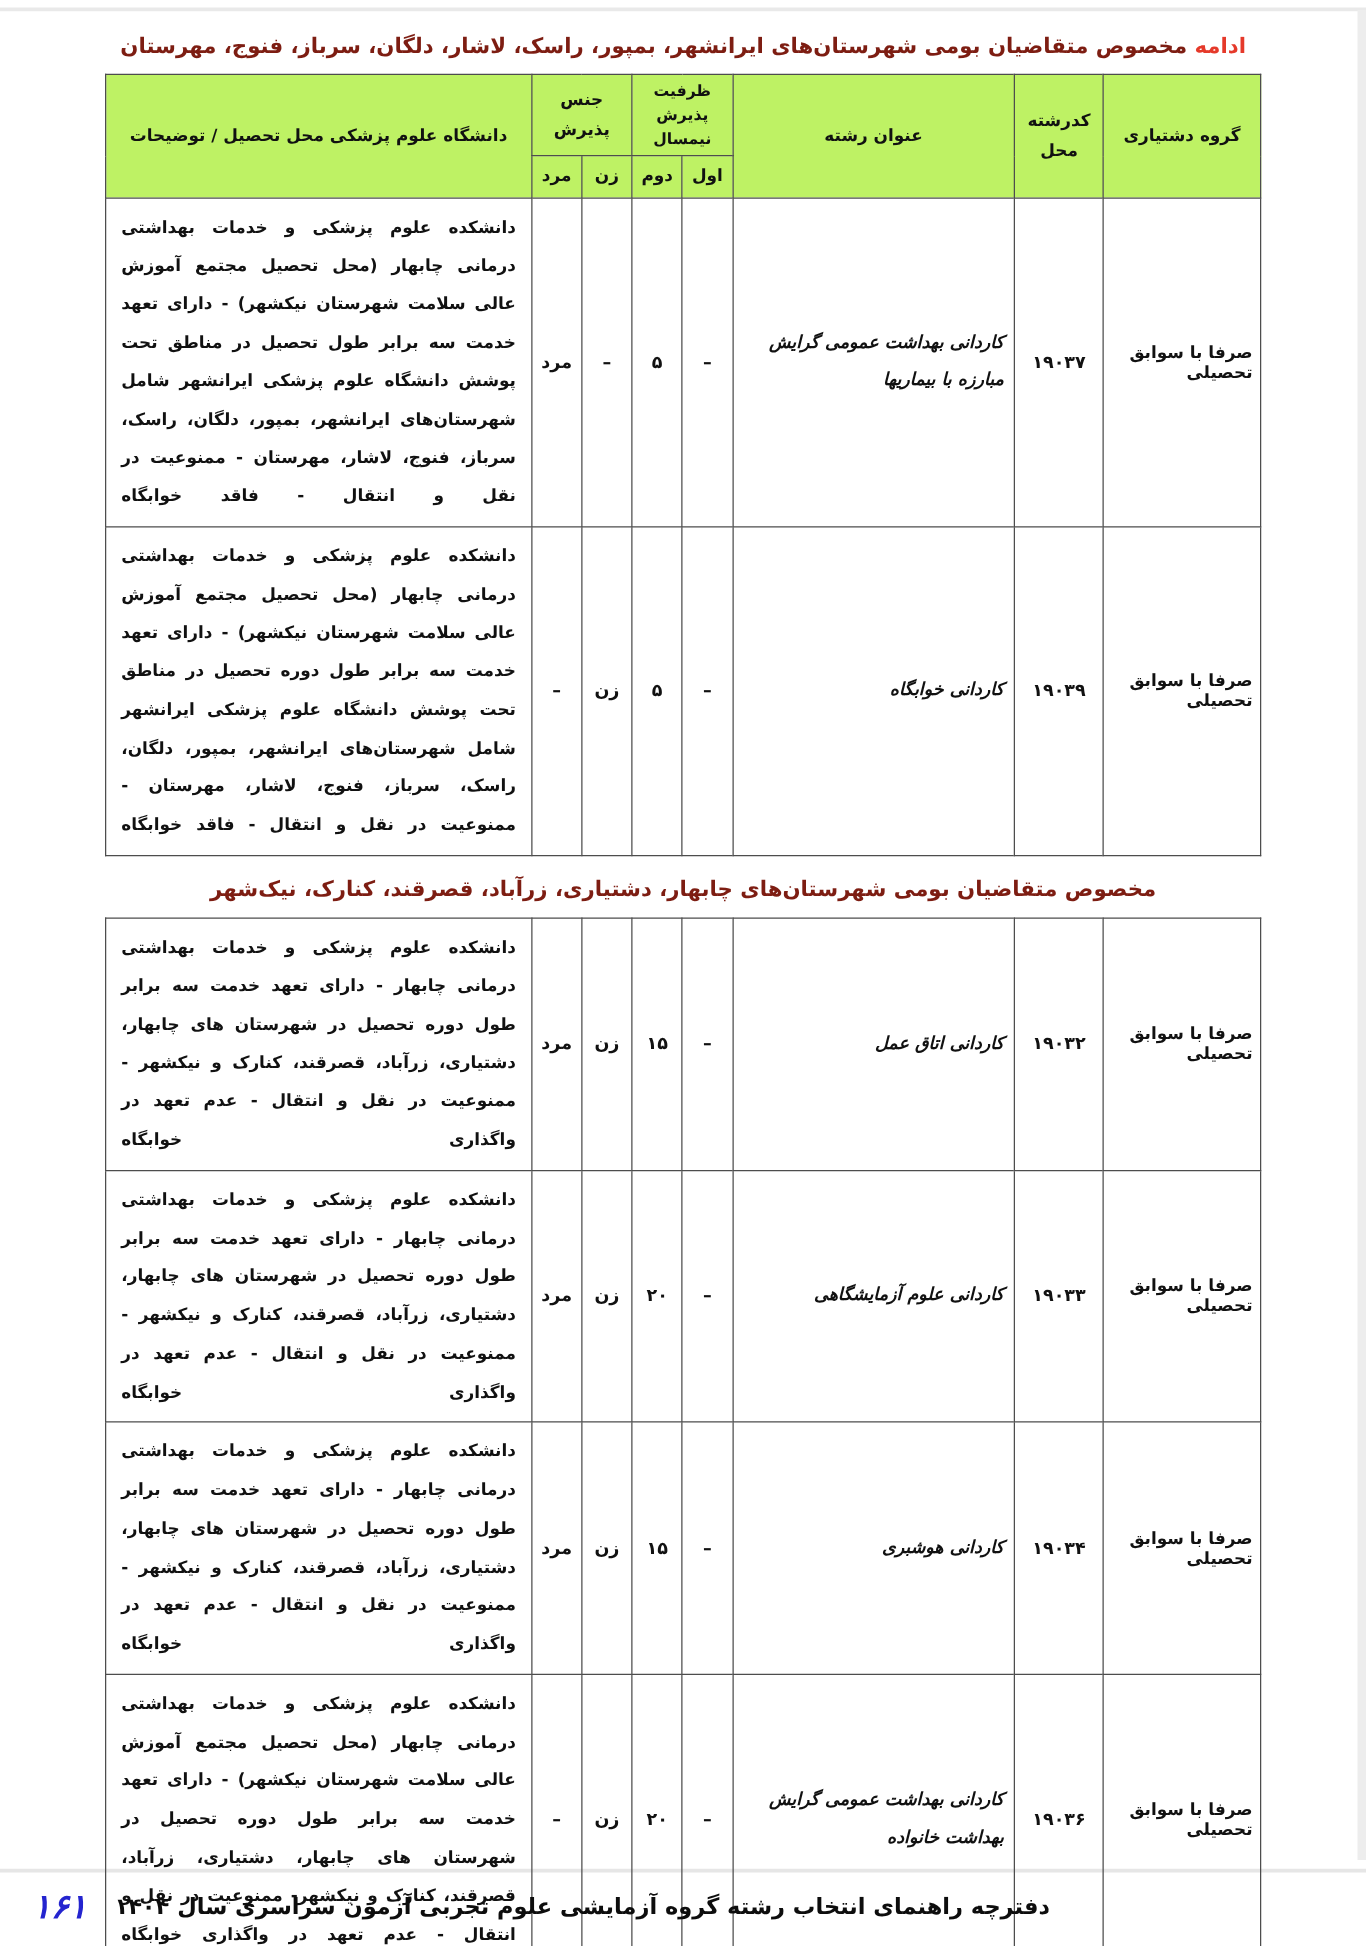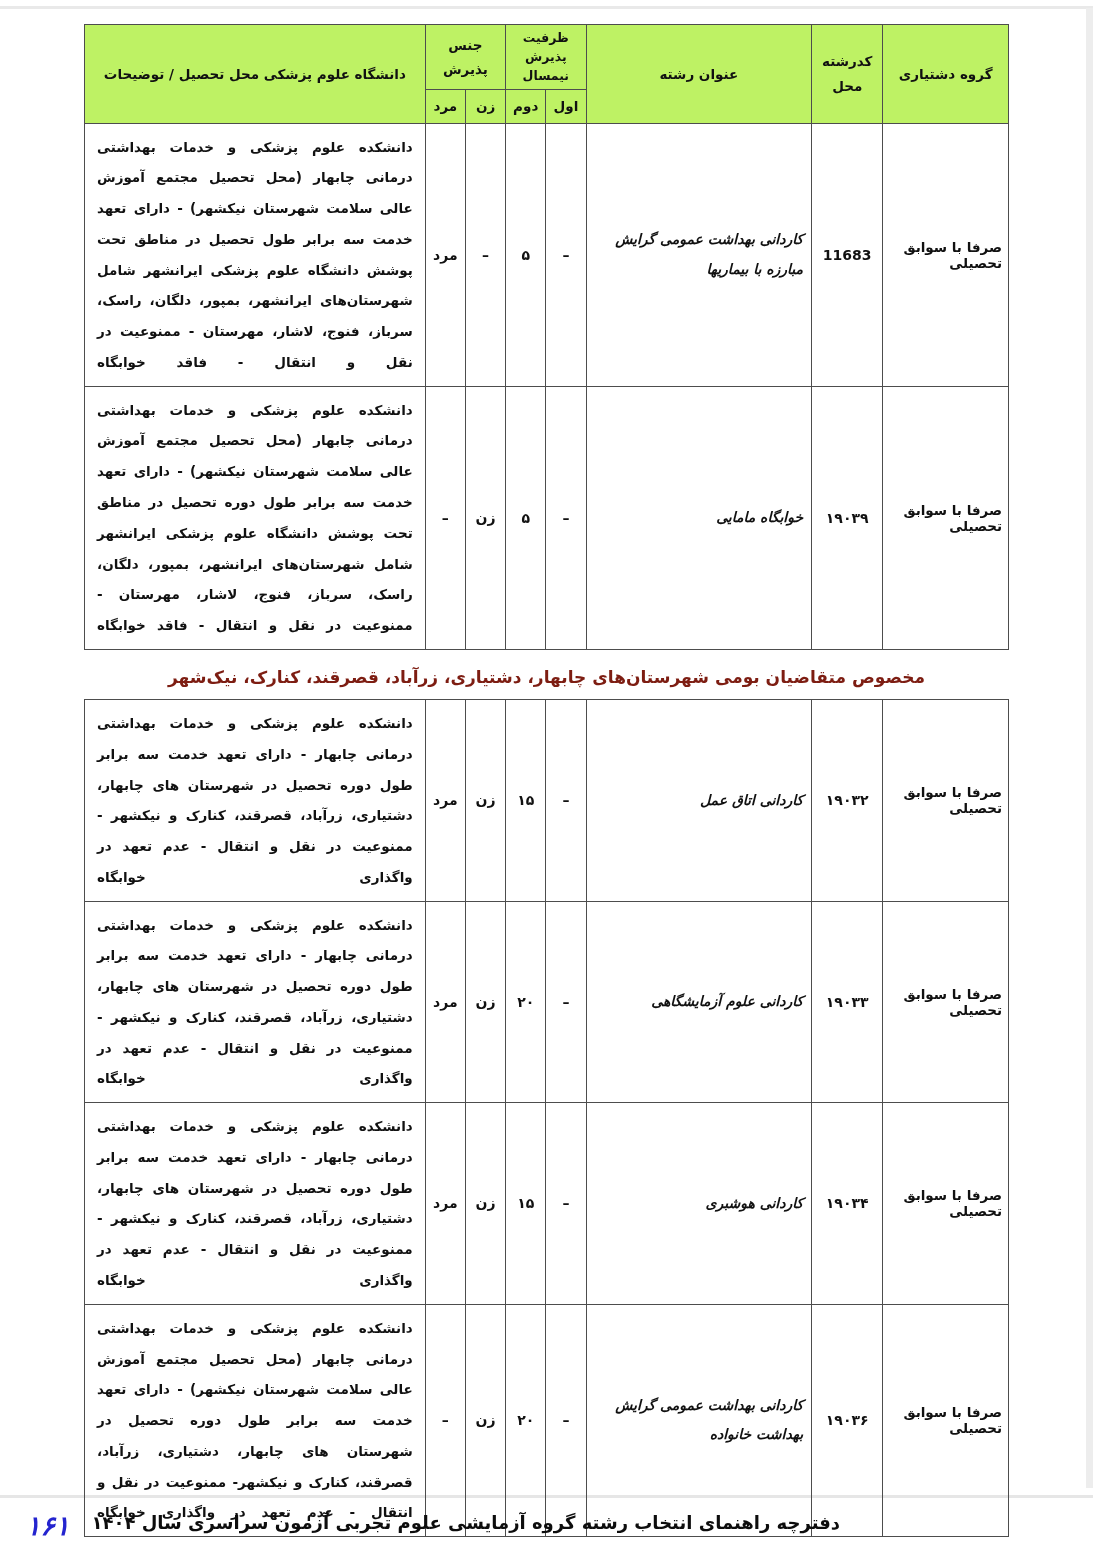--- a/index.html
+++ b/index.html
@@ -83,21 +83,21 @@
     text-align-last:justify;
     padding:8px 12px;
     line-height:2.28;
   }
   tbody.tall-rows td { height:183px; }
 
   .footer {
     position:absolute;
     top:1512px; left:26px;
     display:flex; direction:ltr;
-    align-items:flex-start; gap:22px;
+    align-items:center; gap:22px;
   }
   .page-number {
     color:#2424cf;
     font-size:27px;
     font-style:italic;
     line-height:1;
   }
   .footer-text {
     direction:rtl;
     font-size:18px;
@@ -106,20 +106,21 @@
 </style>
 </head>
 <body>
 
 <div class="top-strip"></div>
 <div class="right-strip"></div>
 <div class="bottom-line"></div>
 
 <div class="content">
 
+  <h2 class="section-title"><span class="prefix">ادامه</span> <span>مخصوص متقاضیان بومی شهرستان‌های ایرانشهر، بمپور، راسک، لاشار، دلگان، سرباز، فنوج، مهرستان</span></h2>
 
   <table>
     <colgroup>
       <col class="c-group">
         <col class="c-code">
         <col class="c-major">
       <col class="c-num">
         <col class="c-num">
         <col class="c-num">
         <col class="c-num">
@@ -137,32 +138,32 @@
       <tr class="h-bot">
         <th>اول</th>
         <th>دوم</th>
         <th>زن</th>
         <th>مرد</th>
       </tr>
     </thead>
     <tbody class="tall-rows">
         <tr>
           <td class="cell-group">صرفا با سوابق تحصیلی</td>
-          <td class="cell-code">11683</td>
+          <td class="cell-code">۱۹۰۳۷</td>
           <td class="cell-major">کاردانی بهداشت عمومی گرایش مبارزه با بیماریها</td>
           <td class="cell-num">–</td>
           <td class="cell-num">۵</td>
           <td class="cell-num">–</td>
           <td class="cell-num">مرد</td>
           <td class="cell-desc">دانشکده علوم پزشکی و خدمات بهداشتی درمانی چابهار (محل تحصیل مجتمع آموزش عالی سلامت شهرستان نیکشهر) - دارای تعهد خدمت سه برابر طول تحصیل در مناطق تحت پوشش دانشگاه علوم پزشکی ایرانشهر شامل شهرستان‌های ایرانشهر، بمپور، دلگان، راسک، سرباز، فنوج، لاشار، مهرستان - ممنوعیت در نقل و انتقال - فاقد خوابگاه</td>
         </tr>
         <tr>
           <td class="cell-group">صرفا با سوابق تحصیلی</td>
           <td class="cell-code">۱۹۰۳۹</td>
-          <td class="cell-major">خوابگاه مامایی</td>
+          <td class="cell-major">کاردانی خوابگاه</td>
           <td class="cell-num">–</td>
           <td class="cell-num">۵</td>
           <td class="cell-num">زن</td>
           <td class="cell-num">–</td>
           <td class="cell-desc">دانشکده علوم پزشکی و خدمات بهداشتی درمانی چابهار (محل تحصیل مجتمع آموزش عالی سلامت شهرستان نیکشهر) - دارای تعهد خدمت سه برابر طول دوره تحصیل در مناطق تحت پوشش دانشگاه علوم پزشکی ایرانشهر شامل شهرستان‌های ایرانشهر، بمپور، دلگان، راسک، سرباز، فنوج، لاشار، مهرستان - ممنوعیت در نقل و انتقال - فاقد خوابگاه</td>
         </tr>
       </tbody>
   </table>
 
   <h2 class="section-title second"><span>مخصوص متقاضیان بومی شهرستان‌های چابهار، دشتیاری، زرآباد، قصرقند، کنارک، نیک‌شهر</span></h2>

